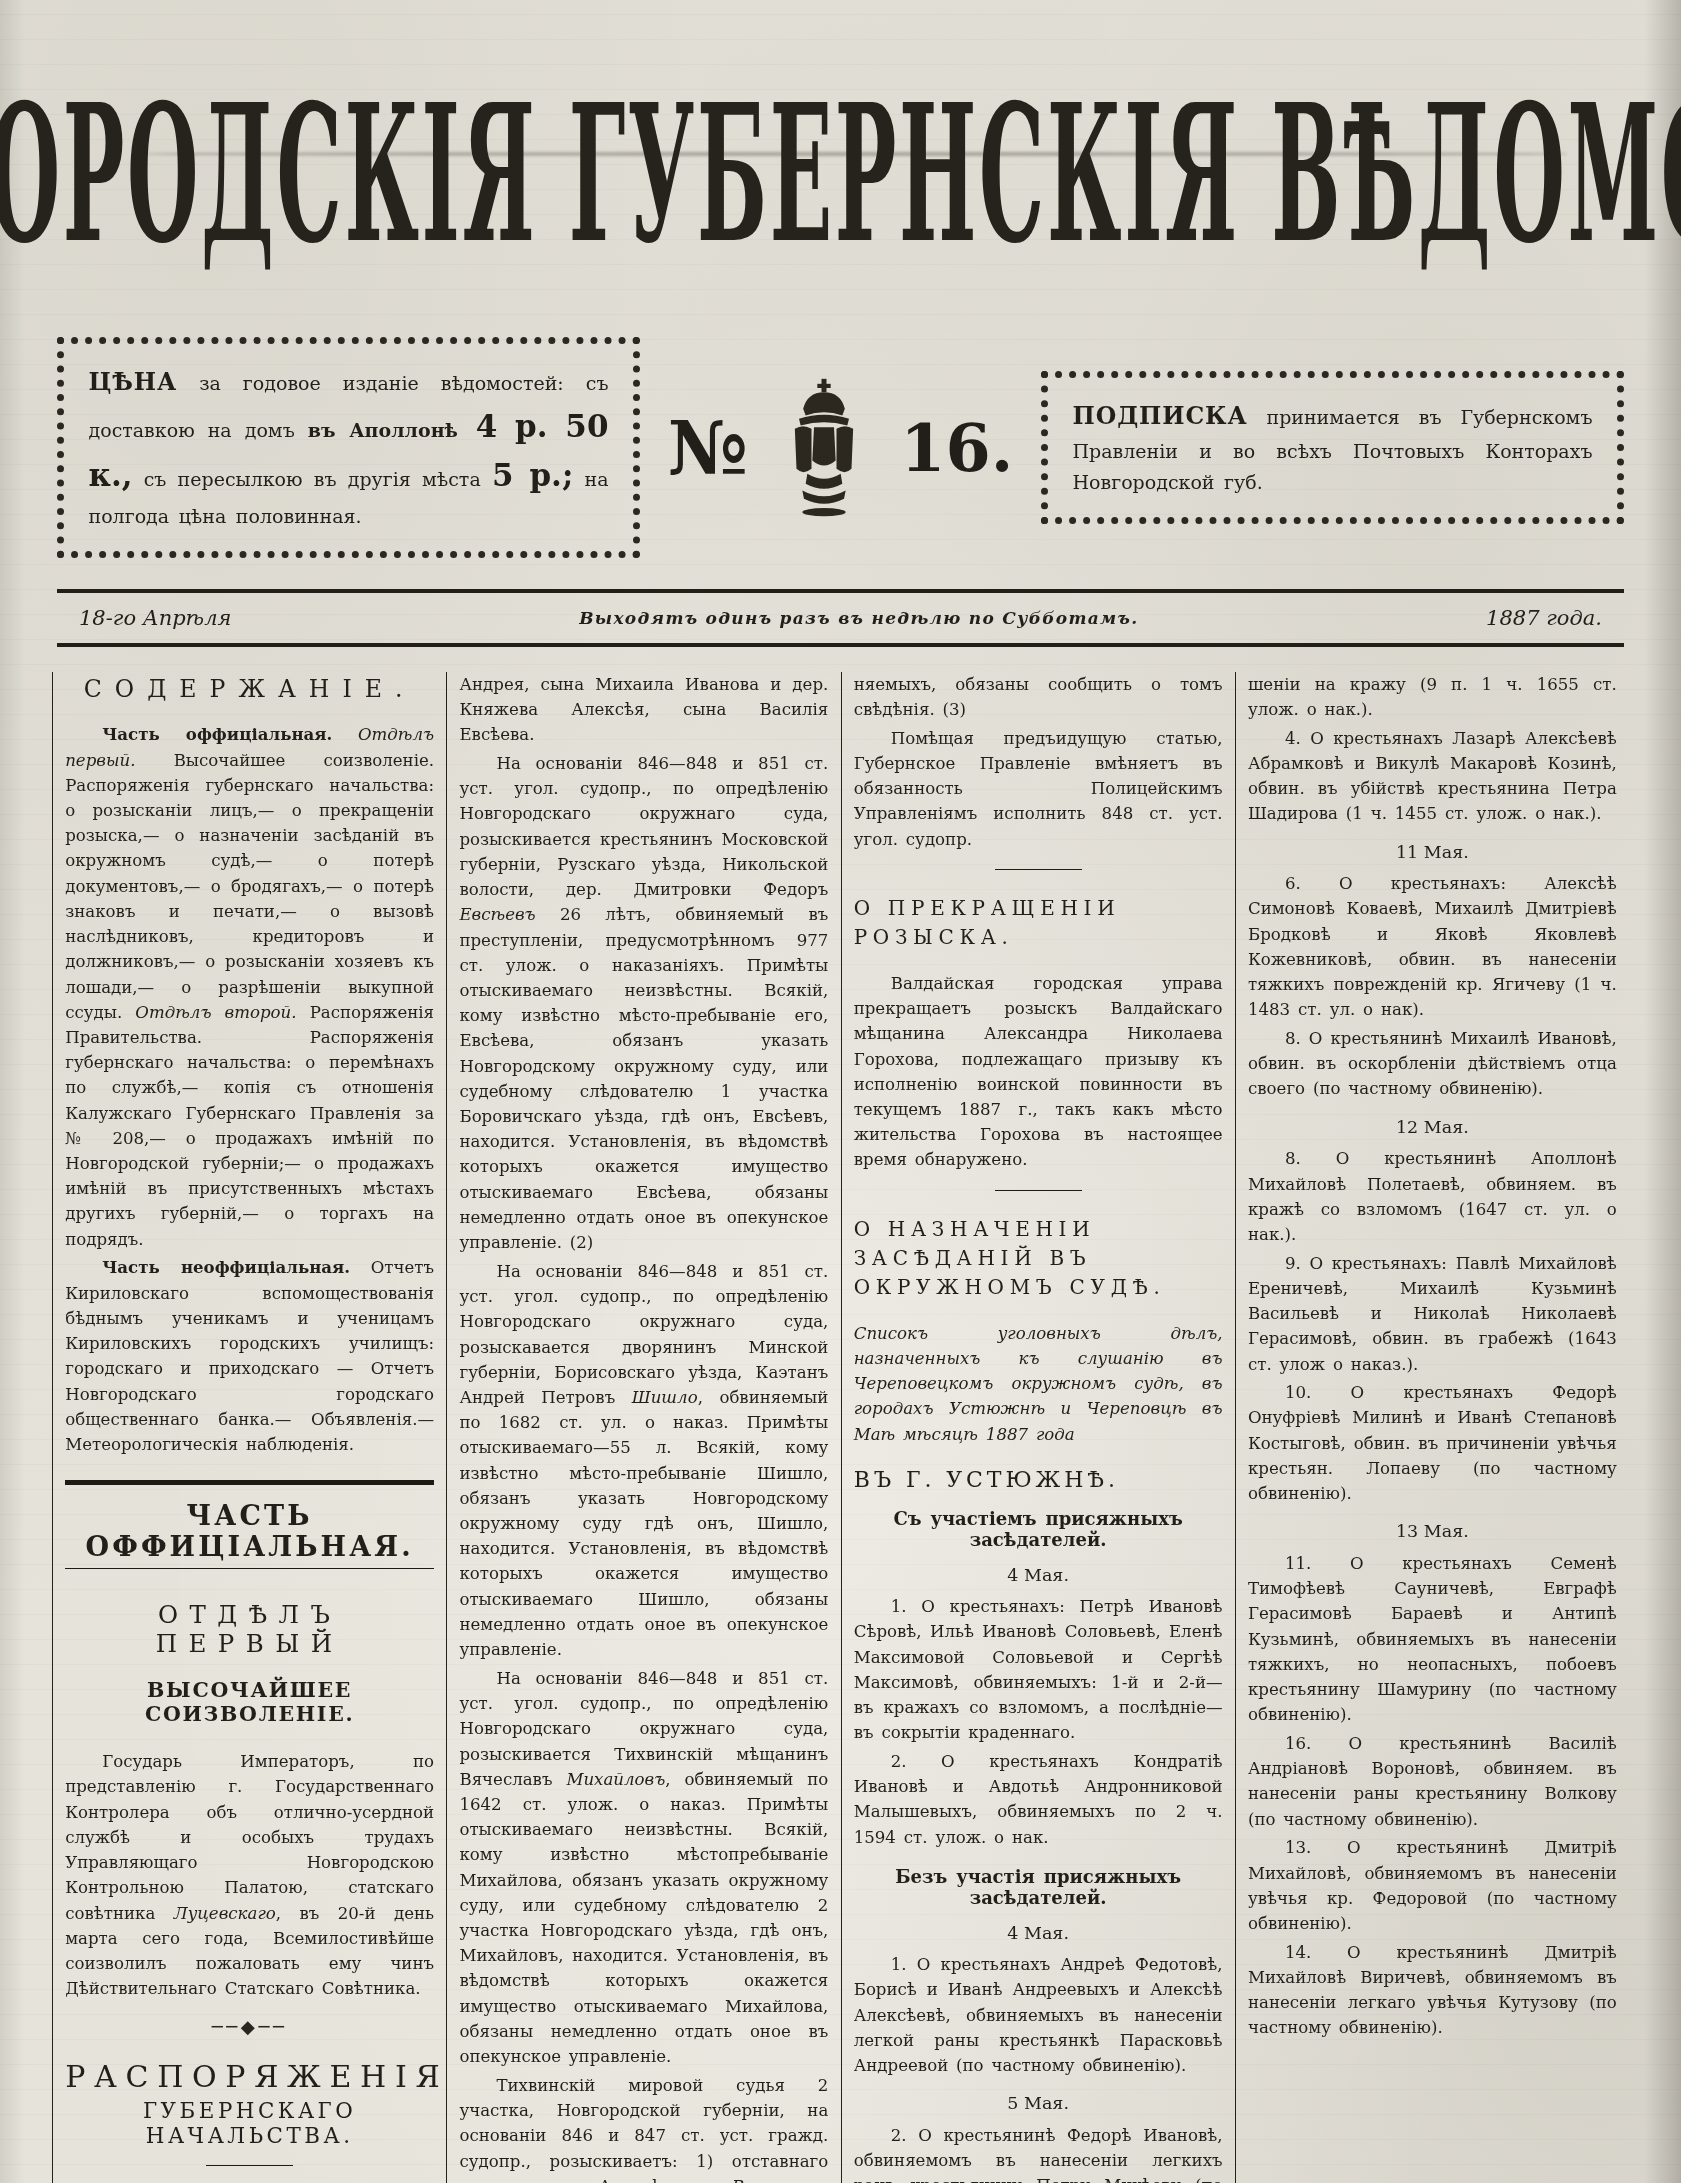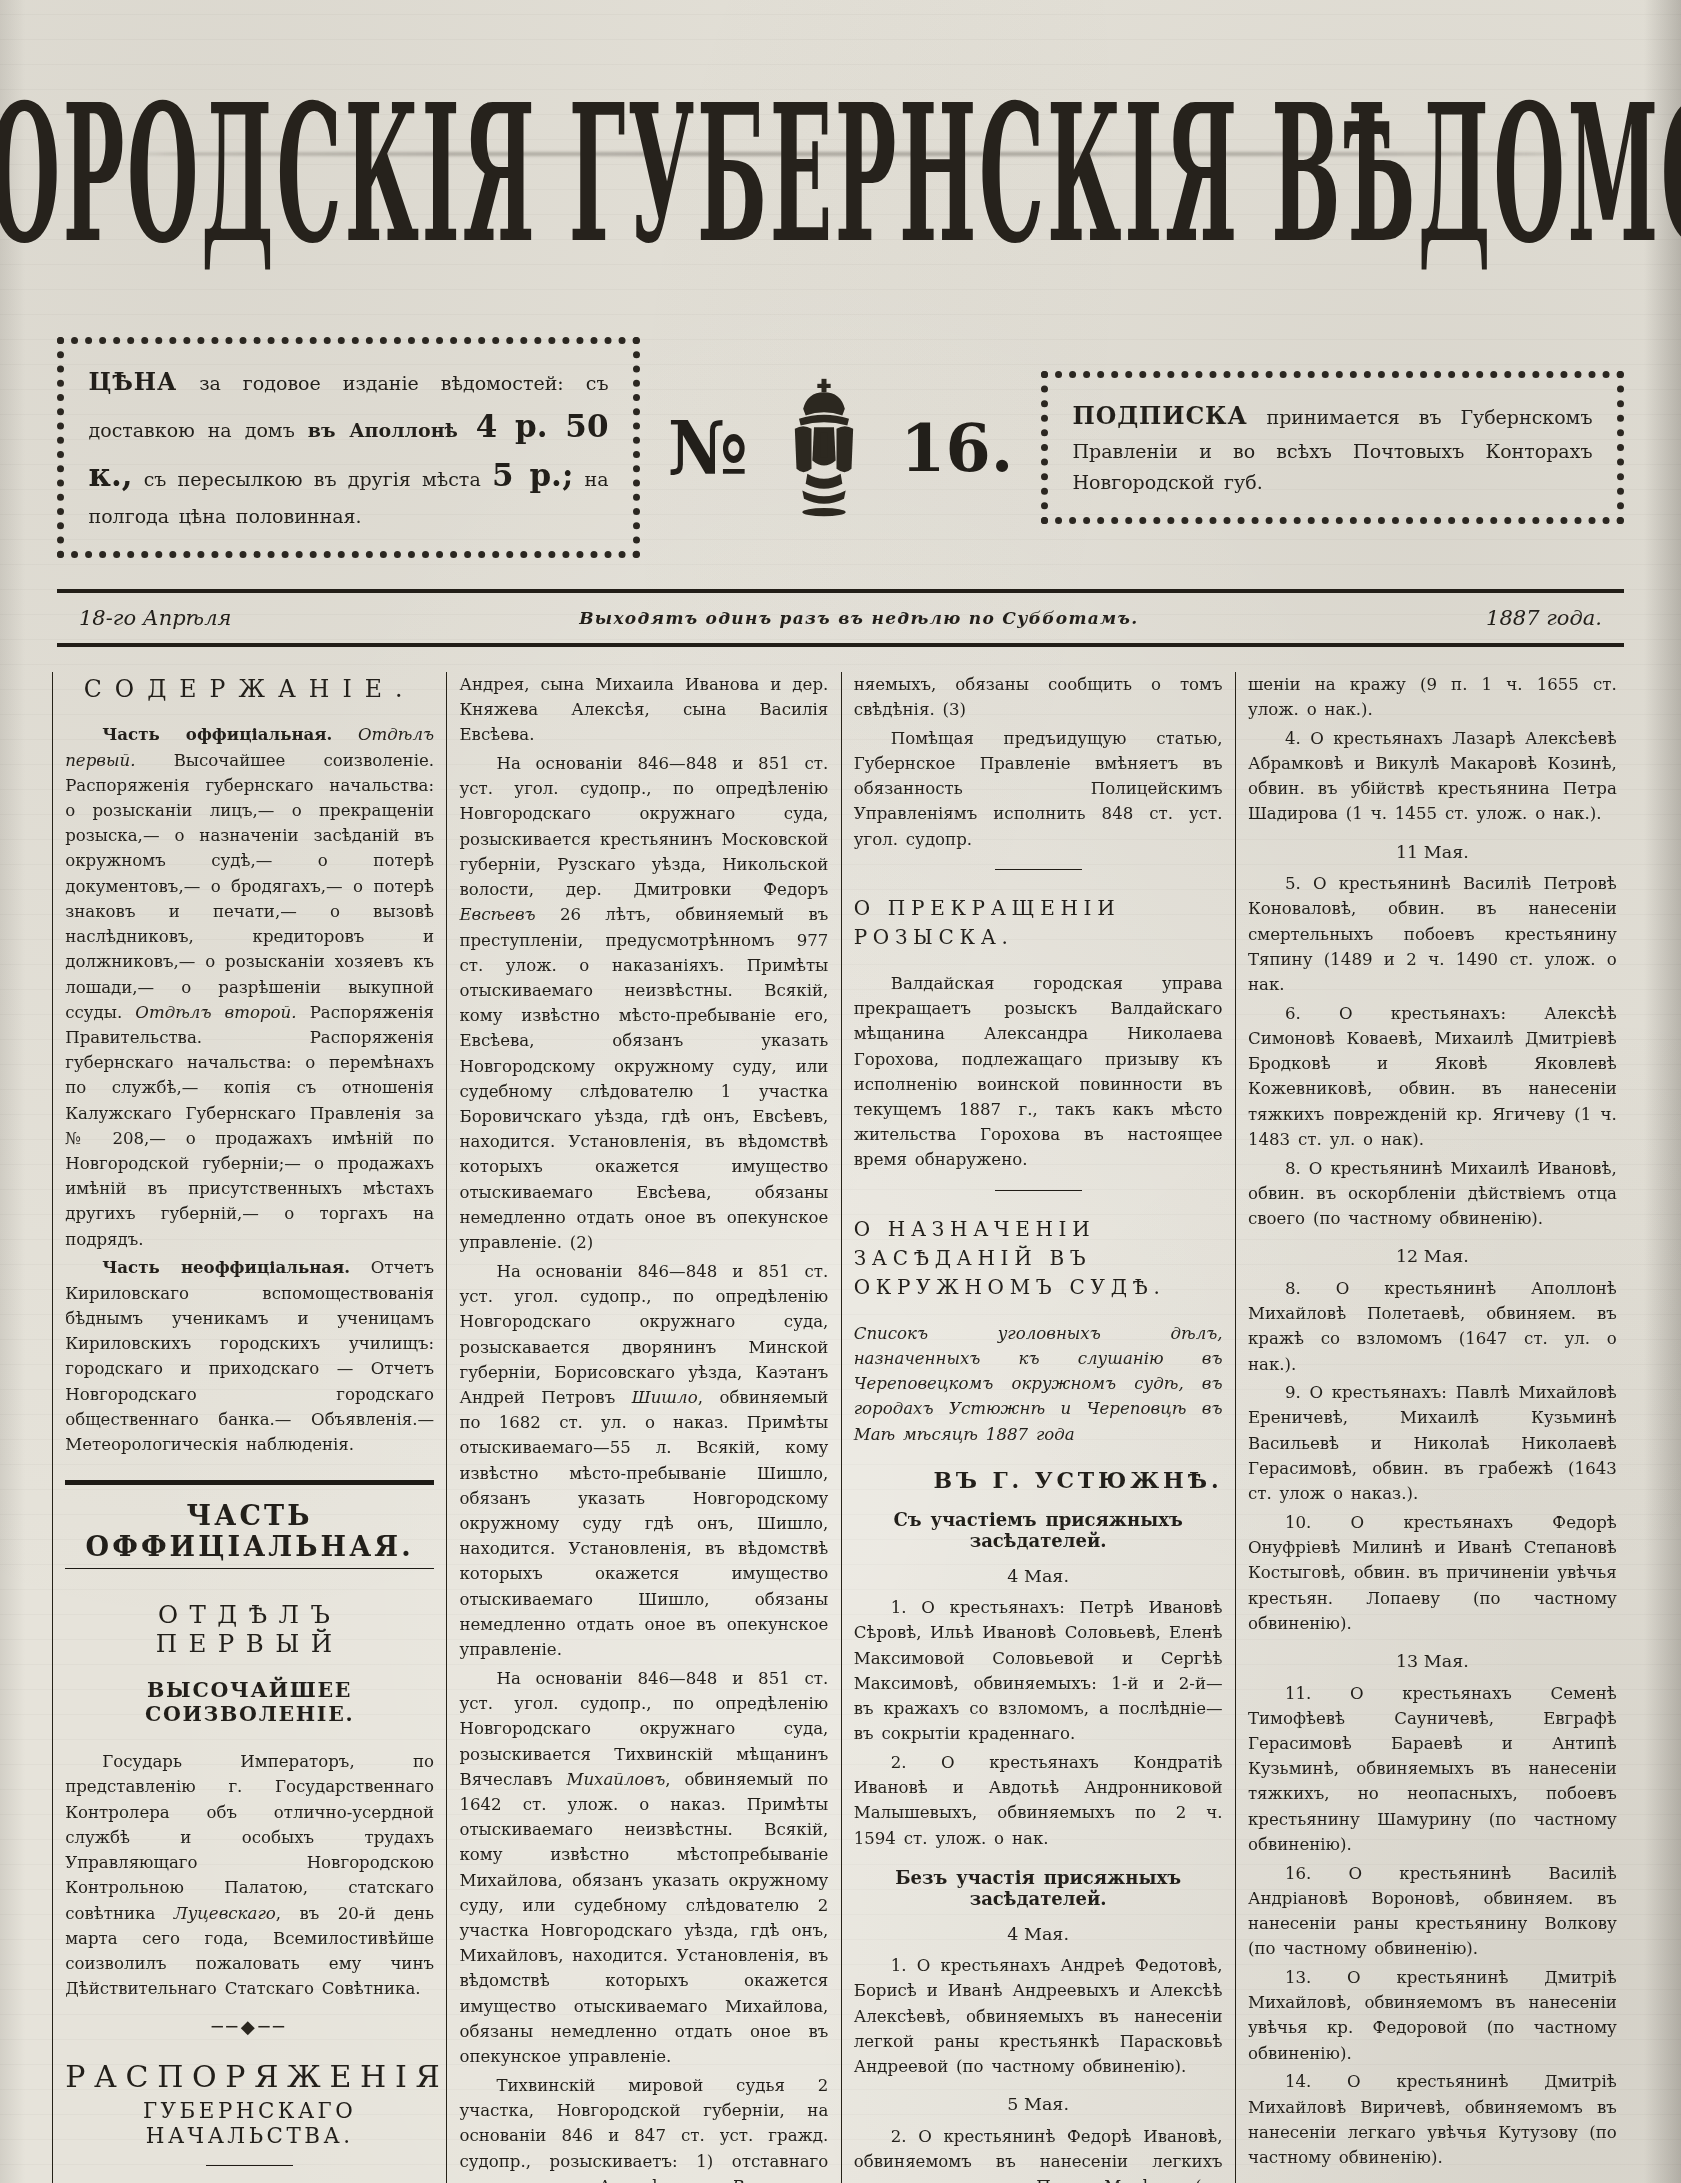--- a/index.html
+++ b/index.html
@@ -47,21 +47,21 @@
   .rule-heavy { border-top:5.7px solid #1d1a15; margin:23px 0 0; }
   .h-part { text-align:center; font-weight:bold; font-size:27px; letter-spacing:3.1px; margin:15px 0 6.1px; }
   .rule-thin { border-top:1.7px solid #1d1a15; margin:0 0 31px; }
   .h-otdel { text-align:center; font-size:24.5px; letter-spacing:11.4px; margin:0 0 20px; }
   .h-sub { text-align:center; font-weight:bold; font-size:20.5px; letter-spacing:1.7px; margin:0 0 23px; }
   .h-sec { text-align:left; font-size:20px; letter-spacing:5.7px; margin:23.6px 0 19px; line-height:1.45; }
   .h-rasp1 { text-align:left; font-size:30px; letter-spacing:8.7px; margin:22px 0 3.5px; }
   .h-rasp2 { text-align:center; font-size:21.4px; letter-spacing:3.5px; margin:0 0 6.1px; }
   .h-date { text-align:center; font-size:17.5px; margin:15px 0 9.6px; }
   .h-bold-c { text-align:center; font-weight:bold; font-size:18px; margin:15.7px 0 10.5px; word-spacing:2.6px; }
-  .h-city { text-align:right; font-weight:bold; font-size:22px; letter-spacing:3.9px; margin:20px 0 13px; }
+  .h-city { text-align:left; font-weight:normal; font-size:22px; letter-spacing:3.9px; margin:20px 0 13px; }
   .orn { text-align:center; font-size:18.3px; letter-spacing:3.5px; margin:15px 0; color:#2a261f; }
   .divider { width:87px; border-top:1.7px solid #201c16; margin:17.5px auto; }
   .coat { display:block; }
 </style>
 </head>
 <body>
 
 <div class="page">
   <div class="smudge"></div>
 
@@ -151,21 +151,20 @@
       <p class="bp">1. О крестьянахъ Андреѣ Федотовѣ, Борисѣ и Иванѣ Андреевыхъ и Алексѣѣ Алексѣевѣ, обвиняемыхъ въ нанесеніи легкой раны крестьянкѣ Парасковьѣ Андреевой (по частному обвиненію).</p>
       <div class="h-date">5 Мая.</div>
       <p class="bp">2. О крестьянинѣ Федорѣ Ивановѣ, обвиняемомъ въ нанесеніи легкихъ ранъ крестьянину Петру Михѣеву (по частному обвиненію).</p>
 
     </div>
 
     <div class="col">
       <p class="bp noind">шеніи на кражу (9 п. 1 ч. 1655 ст. улож. о нак.).</p>
       <p class="bp">4. О крестьянахъ Лазарѣ Алексѣевѣ Абрамковѣ и Викулѣ Макаровѣ Козинѣ, обвин. въ убійствѣ крестьянина Петра Шадирова (1 ч. 1455 ст. улож. о нак.).</p>
       <div class="h-date">11 Мая.</div>
-      <p class="bp">5. О крестьянинѣ Василіѣ Петровѣ Коноваловѣ, обвин. въ нанесеніи смертельныхъ побоевъ крестьянину Тяпину (1489 и 2 ч. 1490 ст. улож. о нак.</p>
       <p class="bp">6. О крестьянахъ: Алексѣѣ Симоновѣ Коваевѣ, Михаилѣ Дмитріевѣ Бродковѣ и Яковѣ Яковлевѣ Кожевниковѣ, обвин. въ нанесеніи тяжкихъ поврежденій кр. Ягичеву (1 ч. 1483 ст. ул. о нак).</p>
       <p class="bp">8. О крестьянинѣ Михаилѣ Ивановѣ, обвин. въ оскорбленіи дѣйствіемъ отца своего (по частному обвиненію).</p>
       <div class="h-date">12 Мая.</div>
       <p class="bp">8. О крестьянинѣ Аполлонѣ Михайловѣ Полетаевѣ, обвиняем. въ кражѣ со взломомъ (1647 ст. ул. о нак.).</p>
       <p class="bp">9. О крестьянахъ: Павлѣ Михайловѣ Ереничевѣ, Михаилѣ Кузьминѣ Васильевѣ и Николаѣ Николаевѣ Герасимовѣ, обвин. въ грабежѣ (1643 ст. улож о наказ.).</p>
       <p class="bp">10. О крестьянахъ Федорѣ Онуфріевѣ Милинѣ и Иванѣ Степановѣ Костыговѣ, обвин. въ причиненіи увѣчья крестьян. Лопаеву (по частному обвиненію).</p>
       <div class="h-date">13 Мая.</div>
       <p class="bp">11. О крестьянахъ Семенѣ Тимофѣевѣ Сауничевѣ, Евграфѣ Герасимовѣ Бараевѣ и Антипѣ Кузьминѣ, обвиняемыхъ въ нанесеніи тяжкихъ, но неопасныхъ, побоевъ крестьянину Шамурину (по частному обвиненію).</p>
       <p class="bp">16. О крестьянинѣ Василіѣ Андріановѣ Вороновѣ, обвиняем. въ нанесеніи раны крестьянину Волкову (по частному обвиненію).</p>
       <p class="bp">13. О крестьянинѣ Дмитріѣ Михайловѣ, обвиняемомъ въ нанесеніи увѣчья кр. Федоровой (по частному обвиненію).</p>

